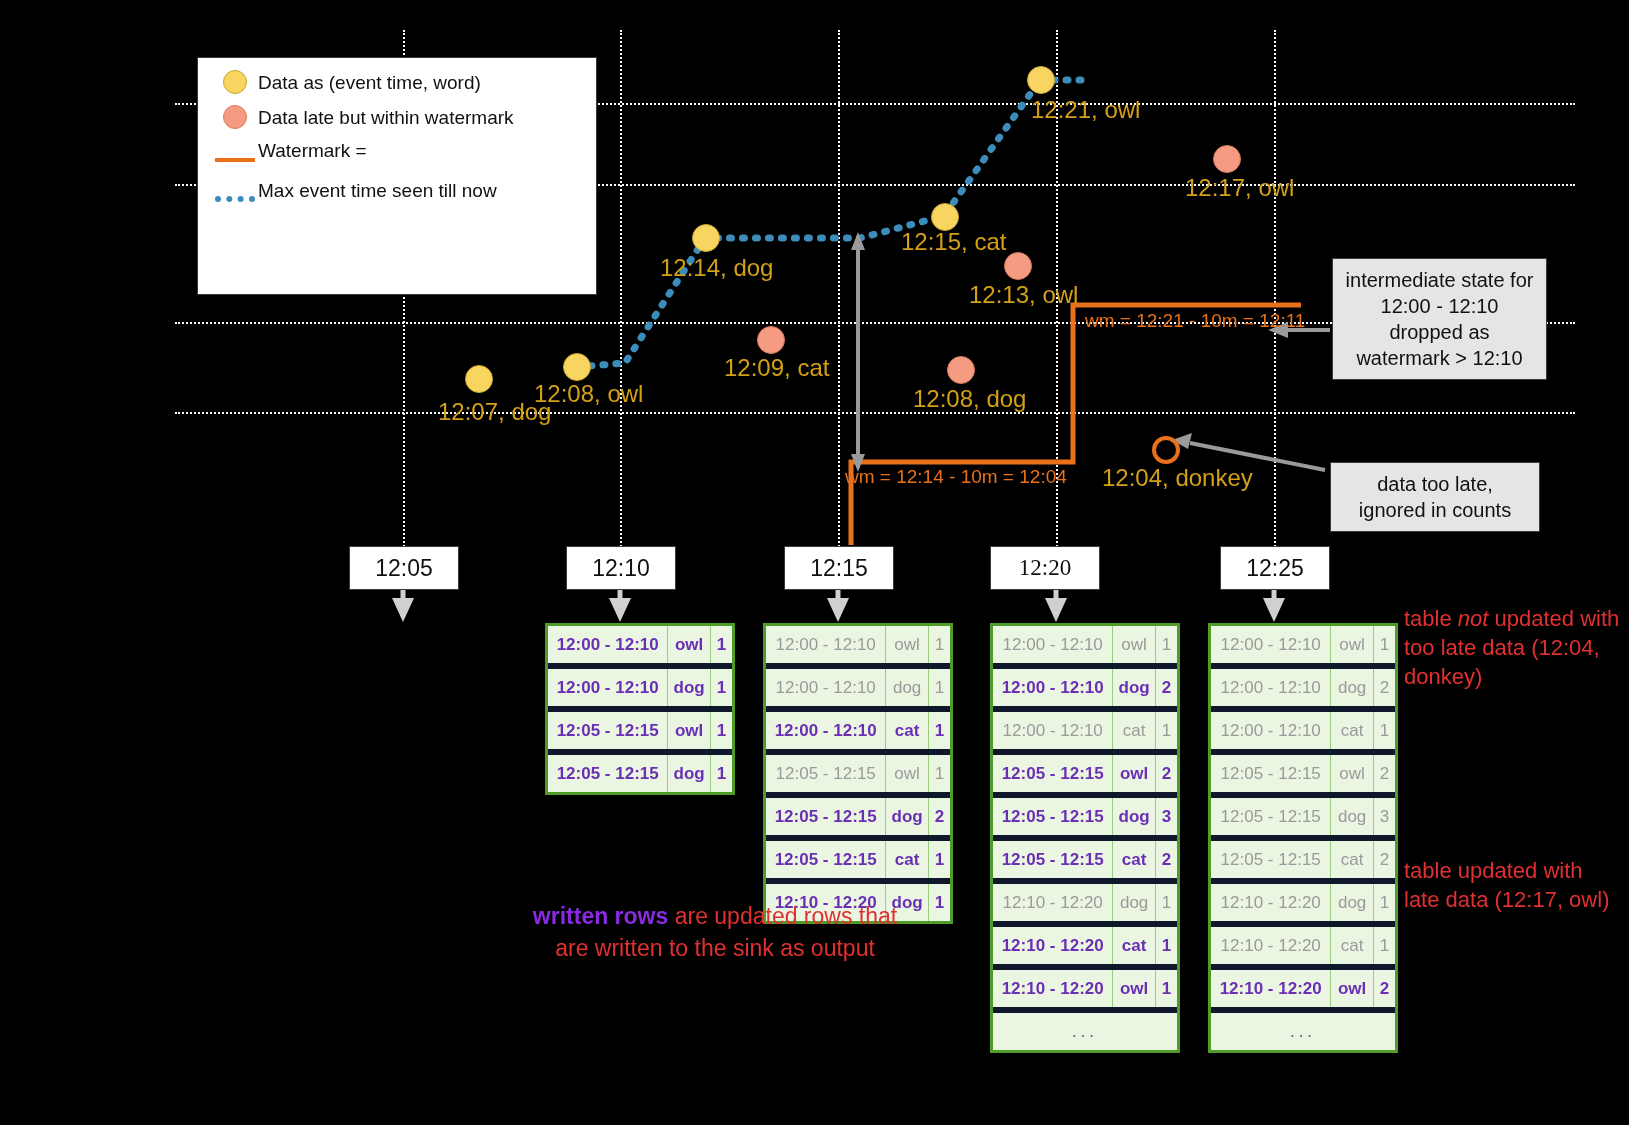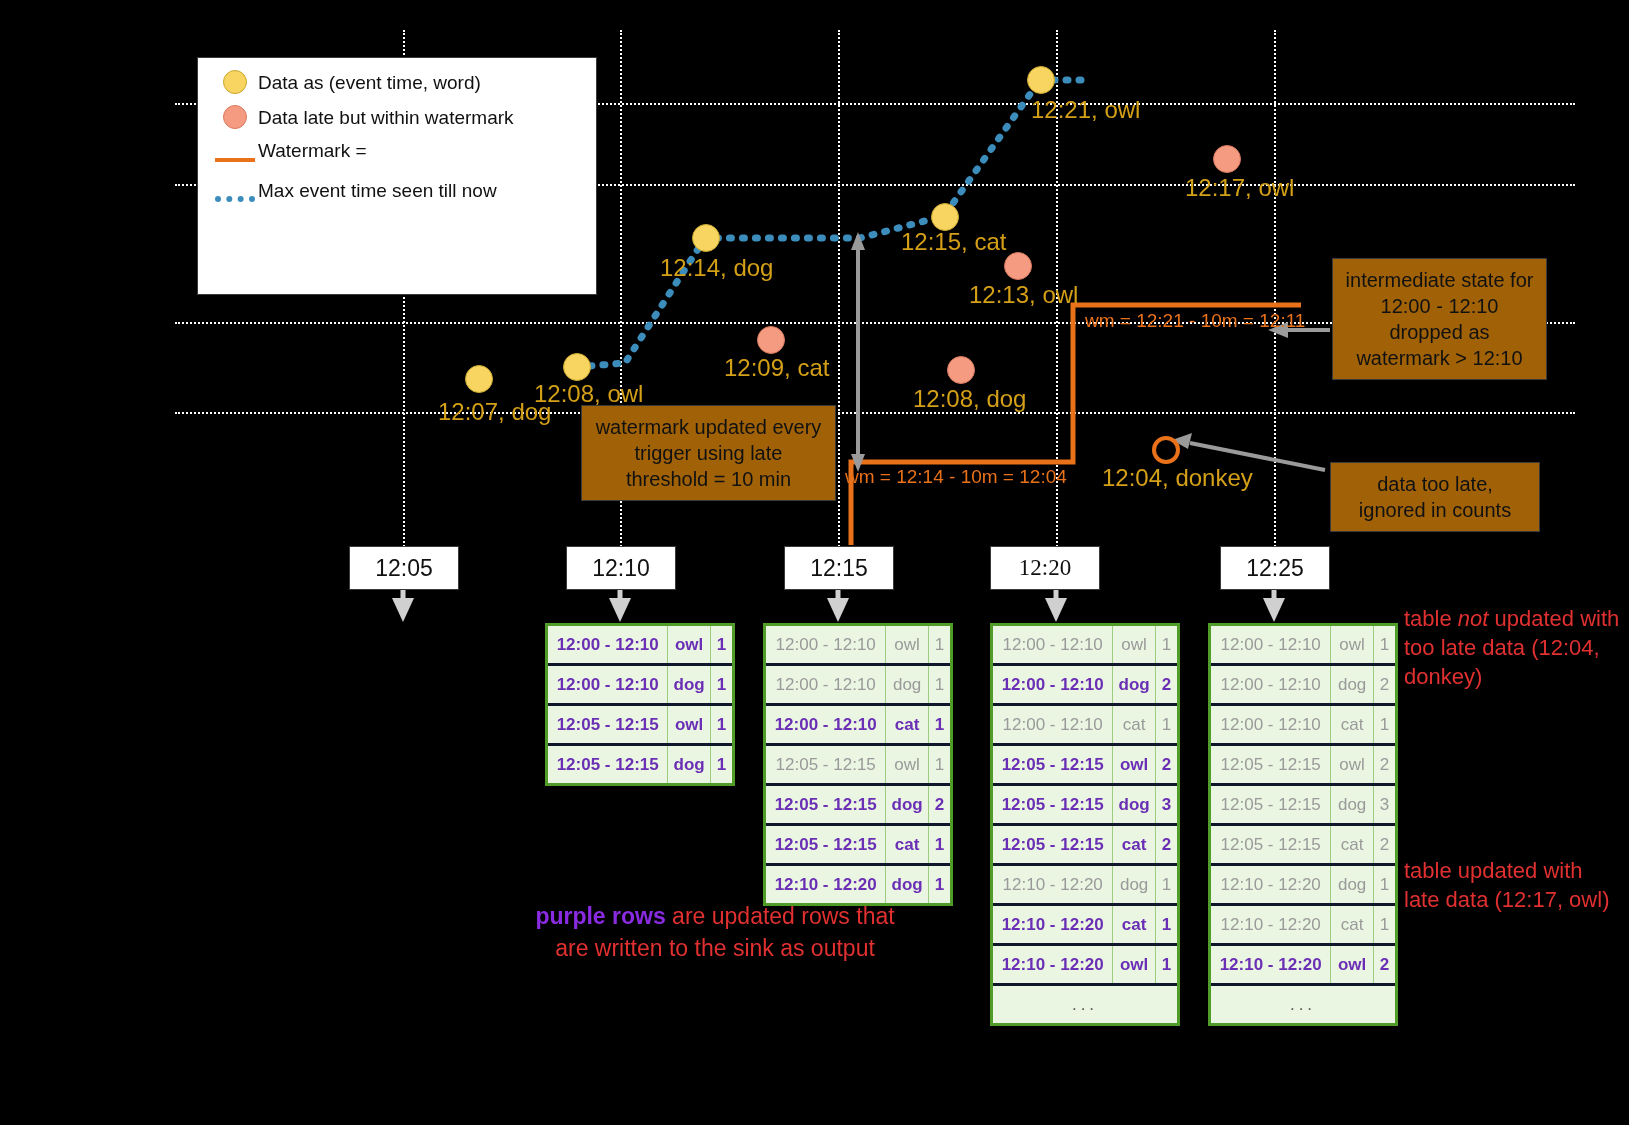--- a/index.html
+++ b/index.html
@@ -27,34 +27,34 @@
   .pt{position:absolute;width:26px;height:26px;border-radius:50%;}
   .pt.y{background:#f7d560;border:1px solid #c9a72f;}
   .pt.s{background:#f59b82;border:1px solid #d5785c;}
   .pt.h{background:#000;border:4px solid #e8711a;width:20px;height:20px;}
   .ptlabel{position:absolute;font-size:24px;color:#d4a017;white-space:nowrap;}
 
   
   svg.overlay{position:absolute;left:0;top:0;width:1629px;height:1125px;overflow:visible;}
 
   
-  .callout{position:absolute;background:#a16207;border:1px solid #3a3a3a;
+  .callout{position:absolute;background:#e5e5e5;border:1px solid #3a3a3a;
            font-size:20px;color:#111;line-height:1.3;padding:8px 12px;box-sizing:border-box;}
   .callout.center{text-align:center;}
 
   
   .timelab{position:absolute;background:#fff;border:1px solid #3a3a3a;width:108px;height:42px;
            display:flex;align-items:center;justify-content:center;font-size:23px;color:#111;}
 
   
   .wmlab{position:absolute;font-size:19px;color:#e8711a;white-space:nowrap;}
 
   
   .tbl{position:absolute;border:3px solid #4f9c28;background:#eaf5e2;box-sizing:border-box;}
-  .trow{display:flex;align-items:stretch;border-bottom:3px solid #0f172a;height:37px;}
+  .trow{display:flex;align-items:stretch;border-bottom:6px solid #0f172a;height:37px;}
   .trow:last-child{border-bottom:none;}
   .c-win{width:124px;display:flex;align-items:center;justify-content:center;font-size:17px;
          border-right:1px solid #9ccd7e;}
   .c-word{width:43px;display:flex;align-items:center;justify-content:center;font-size:17px;
           border-right:1px solid #9ccd7e;}
   .c-cnt{width:22px;display:flex;align-items:center;justify-content:center;font-size:17px;}
   .grayrow{color:#9a9a9a;}
   .purplerow{color:#6a2fb5;font-weight:bold;}
   .dotsrow{justify-content:center;color:#555;font-size:20px;letter-spacing:3px;}
   .dotsrow .c-win{width:auto;flex:1;border-right:none;letter-spacing:4px;}
@@ -168,21 +168,20 @@
   <div class="ptlabel" style="left:1185px;top:174px;">12:17, owl</div>
 
   <div class="pt h" style="left:1152px;top:436px;"></div>
   <div class="ptlabel" style="left:1102px;top:464px;">12:04, donkey</div>
 
   <div class="wmlab" style="left:845px;top:466px;">wm = 12:14 - 10m = 12:04</div>
   <div class="wmlab" style="left:1085px;top:310px;">wm = 12:21 - 10m = 12:11</div>
 
   <div class="callout center" style="left:1332px;top:258px;width:215px;">intermediate state for 12:00 - 12:10 dropped as watermark &gt; 12:10</div>
 
-  <div class="callout center" style="left:581px;top:405px;width:255px;">watermark updated every trigger using late threshold = 10 min</div>
 
   <div class="callout center" style="left:1330px;top:462px;width:210px;">data too late, ignored in counts</div>
 
   <div class="timelab" style="left:349px;top:546px;">12:05</div>
   <div class="timelab" style="left:566px;top:546px;">12:10</div>
   <div class="timelab" style="left:784px;top:546px;">12:15</div>
   <div class="timelab" style="left:990px;top:546px;font-family:Liberation Serif, serif;">12:20</div>
   <div class="timelab" style="left:1220px;top:546px;">12:25</div>
 
   <div class="tbl" id="tbl0" style="left:545px;top:623px;width:190px;">
@@ -345,17 +344,17 @@
       </div>
     </div>
 
   <div class="rednote" style="left:1404px;top:604px;width:220px;">
     <span>table </span><i>not</i><span> updated with too late data (12:04, donkey)</span>
   </div>
 
   <div class="rednote" style="left:1404px;top:856px;width:215px;">table updated with late data (12:17, owl)</div>
 
   <div class="bottomnote" style="left:500px;top:900px;width:430px;">
-    <span class="p">purple rows</span><span class="r"> are updated rows that</span><br>
+    <span class="p">written rows</span><span class="r"> are updated rows that</span><br>
     <span class="r">are written to the sink as output</span>
   </div>
 
 </div>
 
 </body></html>

